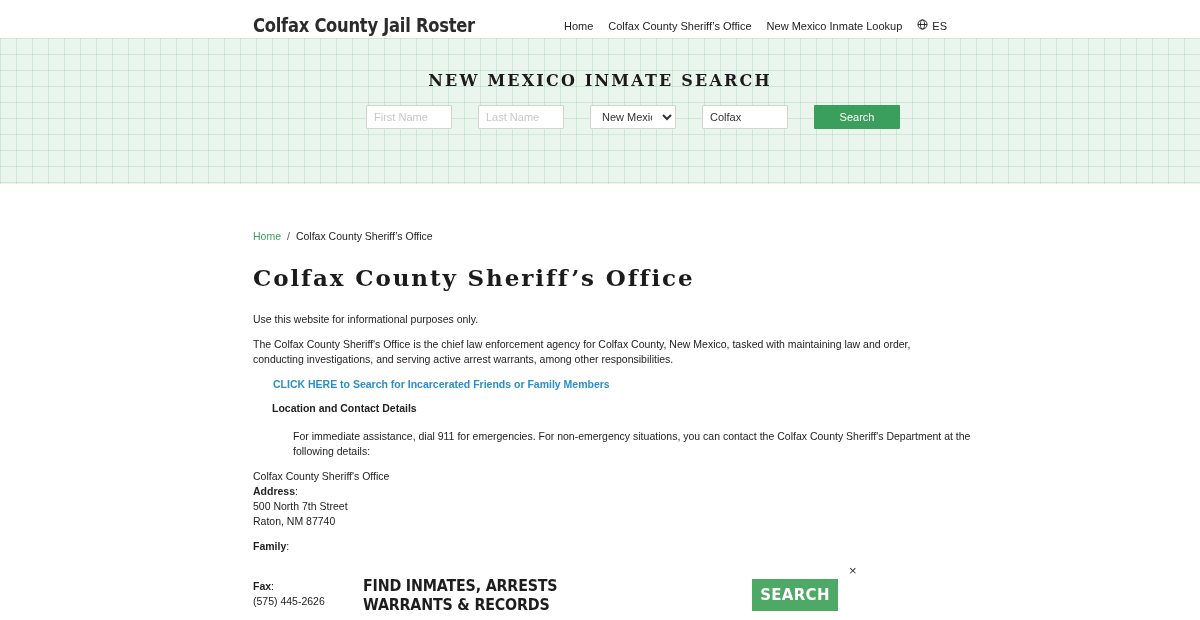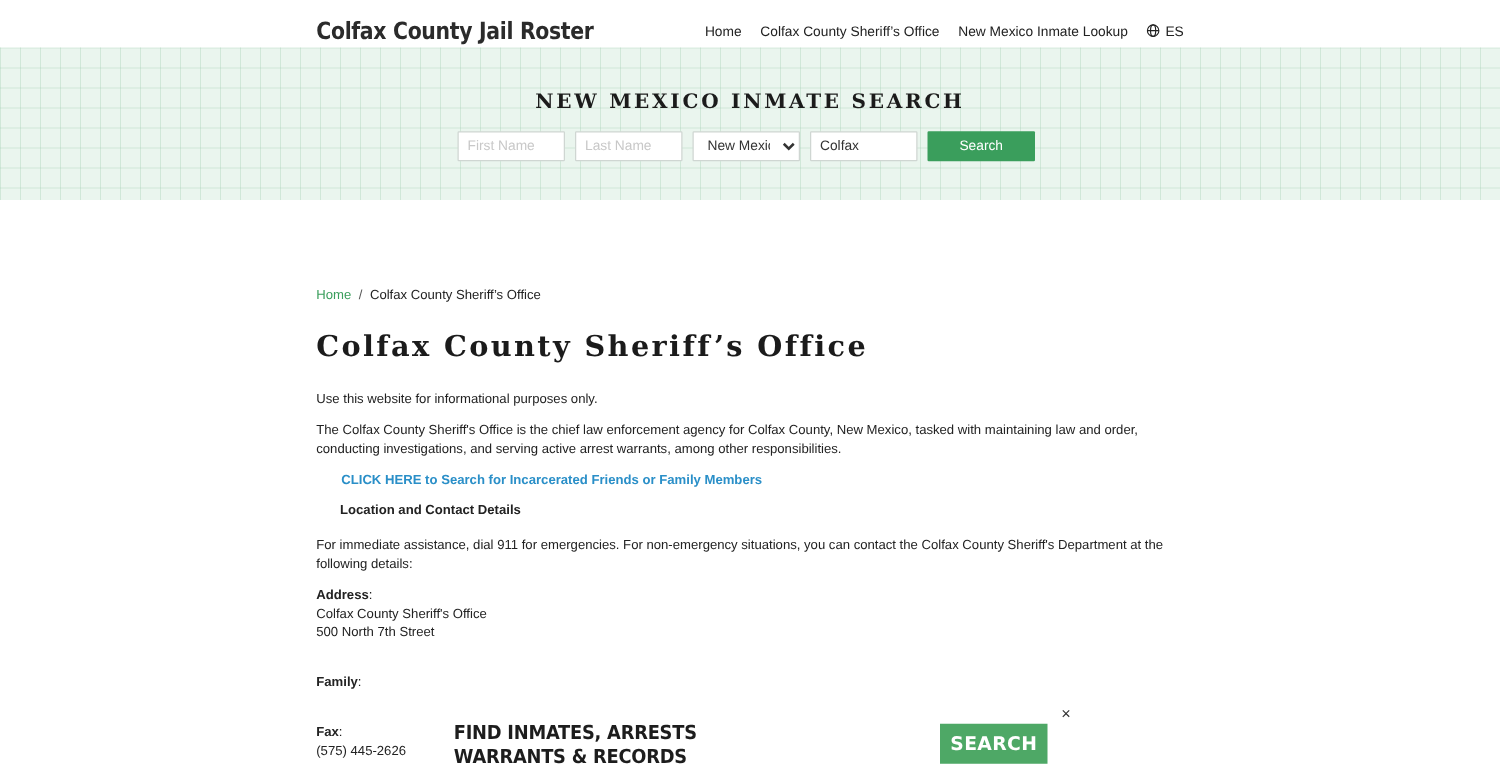--- a/index.html
+++ b/index.html
@@ -14,33 +14,33 @@
     color: #2b2b2b; letter-spacing: -0.3px; transform: scaleX(0.86); transform-origin: left center;
     text-decoration: none;
   }
   .nav { position: absolute; right: 253px; top: 19px; display: flex; align-items: center; gap: 15px; font-size: 11px; }
   .nav a { color: #222; text-decoration: none; }
   .nav .lang { display: flex; align-items: center; gap: 4px; }
   .nav .lang svg { width: 11px; height: 11px; }
 
   
   .hero {
-    height: 122px; position: relative;
+    height: 146px; position: relative;
     background-color: #eaf5ee;
     background-image:
       linear-gradient(rgba(160,205,175,0.35) 1px, transparent 1px),
       linear-gradient(90deg, rgba(160,205,175,0.35) 1px, transparent 1px);
     background-size: 16px 16px;
   }
   .hero-title {
     position: absolute; top: 33px; left: 0; right: 0; text-align: center;
     font-family: "DejaVu Serif", serif; font-weight: bold; font-size: 16px;
     letter-spacing: 2.2px; color: #1b1b1b;
   }
-  .search-form { position: absolute; top: 67px; left: 366px; display: flex; gap: 8px; }
+  .search-form { position: absolute; top: 67px; left: 366px; display: flex; gap: 26px; }
   .search-form input, .search-form select {
     height: 24px; width: 86px; border: 1px solid #cfd6d2; background: #fff;
     font-family: "Liberation Sans", sans-serif; font-size: 11px; padding: 0 7px; color: #333;
     border-radius: 1px;
   }
   .search-form input::placeholder { color: #c8c8c8; }
   .search-form .search-btn {
     height: 24px; width: 86px; background: #3a9e5c; color: #fff; border: none;
     font-size: 11px; border-radius: 1px; cursor: pointer;
   }
@@ -114,26 +114,27 @@
   </div>
 
   <h1 class="page-title">Colfax County Sheriff’s Office</h1>
 
   <p class="p" style="top:129px;">Use this website for informational purposes only.</p>
   <p class="p" style="top:154px; width:700px;">The Colfax County Sheriff's Office is the chief law enforcement agency for Colfax County, New Mexico, tasked with maintaining law and order, conducting investigations, and serving active arrest warrants, among other responsibilities.</p>
   <p class="p" style="top:194px;margin-left:20px;">
     <a class="cta">CLICK HERE to Search for Incarcerated Friends or Family Members</a>
   </p>
   <p class="p" style="top:218px;padding-left:19px;"><b>Location and Contact Details</b></p>
-  <p class="p" style="top:246px; width:700px;">For immediate assistance, dial 911 for emergencies. For non-emergency situations, you can contact the Colfax County Sheriff's Department at the following details:</p>
+  <p class="p" style="top:246px; width:700px;margin-left:40px;">For immediate assistance, dial 911 for emergencies. For non-emergency situations, you can contact the Colfax County Sheriff's Department at the following details:</p>
 
   <div class="p" style="top:286px;">
+    <div>Colfax County Sheriff's Office</div>
     <div><b>Address</b>:</div>
-    <div>Colfax County Sheriff's Office</div>
     <div>500 North 7th Street</div>
+    <div>Raton, NM 87740</div>
   </div>
 
   <div class="p" style="top:356px;">
     <div><b>Family</b>:</div>
   </div>
 
   <div class="p" style="top:396px;">
     <div><b>Fax</b>:</div>
     <div>(575) 445-2626</div>
   </div>

